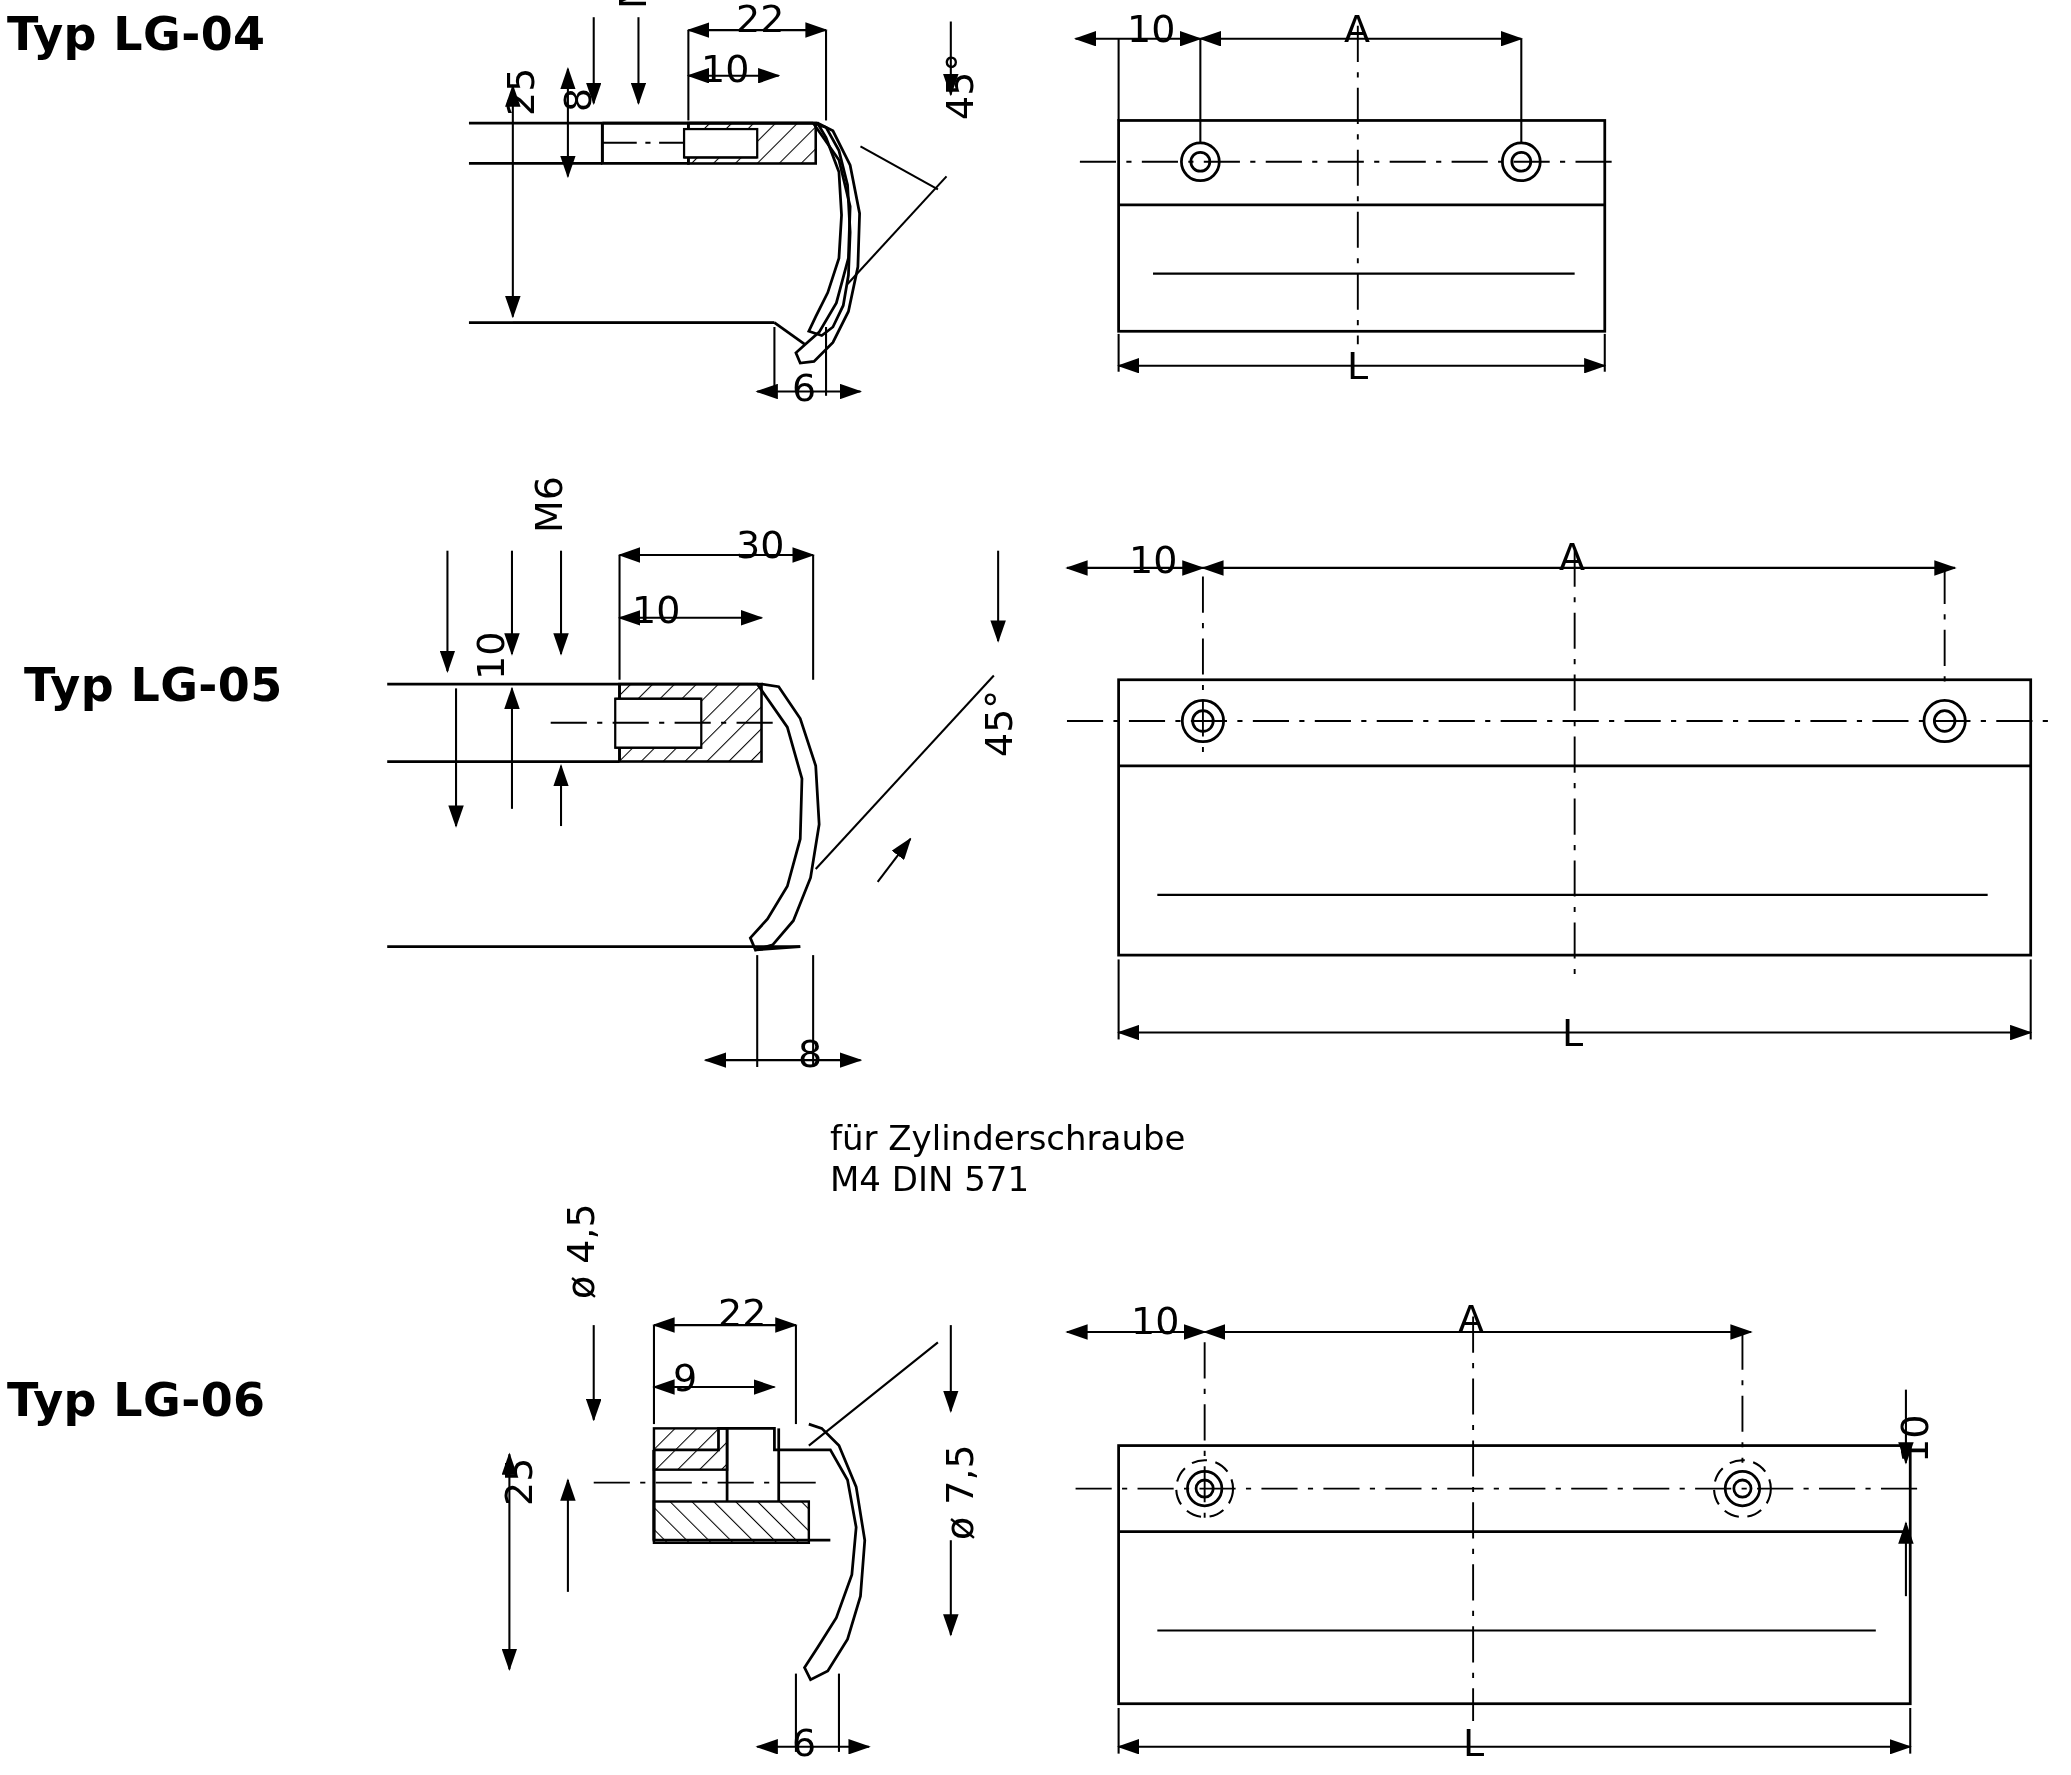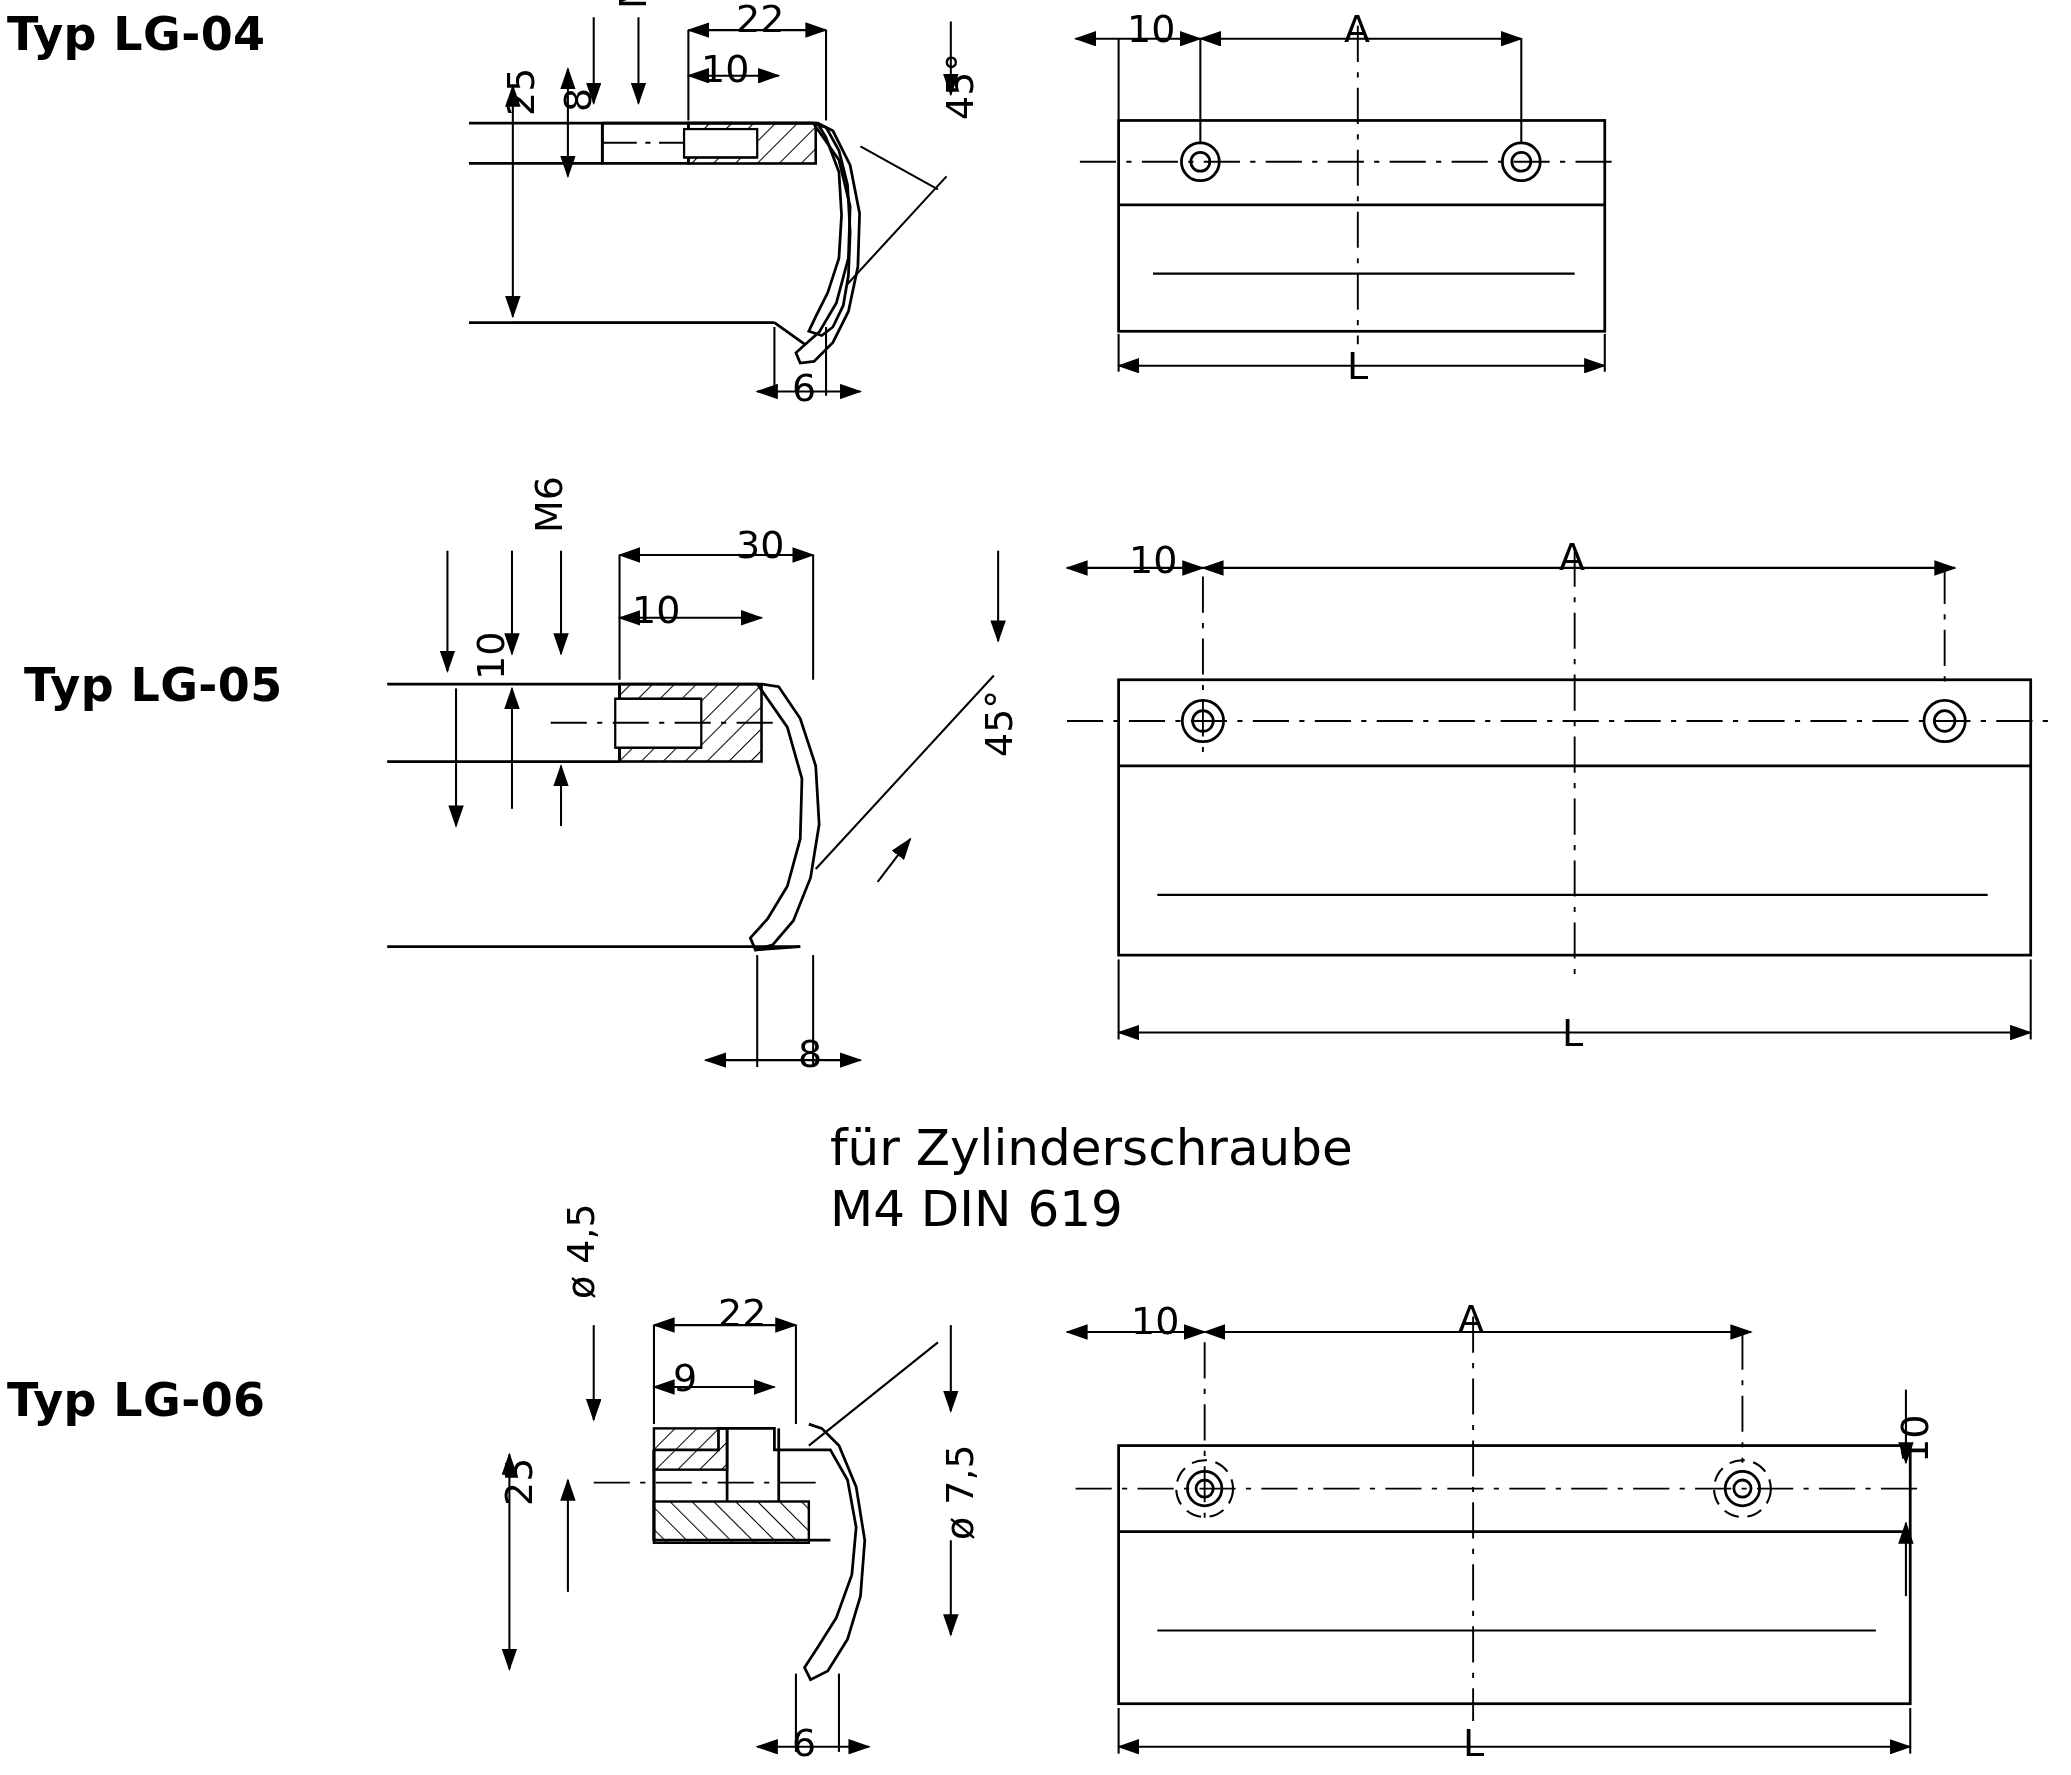--- a/index.html
+++ b/index.html
@@ -1,20 +1,20 @@
 <!DOCTYPE html>
 <html style="font-size:13.8px"><head>
 <meta charset="utf-8">
 <style>
   html,body{margin:0;padding:0;background:#ffffff;}
   body{width:2072px;height:1776px;position:relative;font-family:"DejaVu Sans","Liberation Sans",sans-serif;color:#000;overflow:hidden;}
   .sheet{position:absolute;inset:0;}
   .lbl{position:absolute;font-weight:bold;font-size:46px;letter-spacing:0.4px;white-space:nowrap;}
   .dim{position:absolute;font-size:38px;white-space:nowrap;}
-  .note{position:absolute;font-size:50px;white-space:nowrap;line-height:1.22;}
+  .note{position:absolute;font-size:34px;white-space:nowrap;line-height:1.22;}
   .rot90{transform:rotate(-90deg);transform-origin:left top;}
   svg{position:absolute;left:0;top:0;width:2072px;height:1776px;overflow:visible;}
   .ln{stroke:#000;fill:none;stroke-width:3.2;}
   .thin{stroke:#000;fill:none;stroke-width:2.4;}
   .ctr{stroke:#000;fill:none;stroke-width:2.2;stroke-dasharray:42 12 6 12;}
   .hid{stroke:#000;fill:none;stroke-width:2.4;stroke-dasharray:18 10;}
 </style>
 </head>
 <body>
 
@@ -241,21 +241,21 @@
   <div class="dim rot90" style="left:527px;top:533px;">M6</div>
   <div class="dim rot90" style="left:469px;top:680px;">10</div>
   <div class="dim" style="left:798px;top:1032px;">8</div>
   <div class="dim rot90" style="left:977px;top:757px;">45°</div>
   <div class="dim" style="left:1129px;top:538px;">10</div>
   <div class="dim" style="left:1559px;top:535px;">A</div>
   <div class="dim" style="left:1562px;top:1011px;">L</div>
 
   <div class="note" style="left:830px;top:1118px;">
     <div>für Zylinderschraube</div>
-    <div>M4 DIN 619</div>
+    <div>M4 DIN 571</div>
   </div>
 
   <div class="dim" style="left:718px;top:1291px;">22</div>
   <div class="dim" style="left:673px;top:1356px;">9</div>
   <div class="dim rot90" style="left:559px;top:1299px;">ø 4,5</div>
   <div class="dim rot90" style="left:497px;top:1506px;">25</div>
   <div class="dim rot90" style="left:938px;top:1540px;">ø 7,5</div>
   <div class="dim" style="left:792px;top:1721px;">6</div>
   <div class="dim" style="left:1131px;top:1299px;">10</div>
   <div class="dim" style="left:1458px;top:1297px;">A</div>

